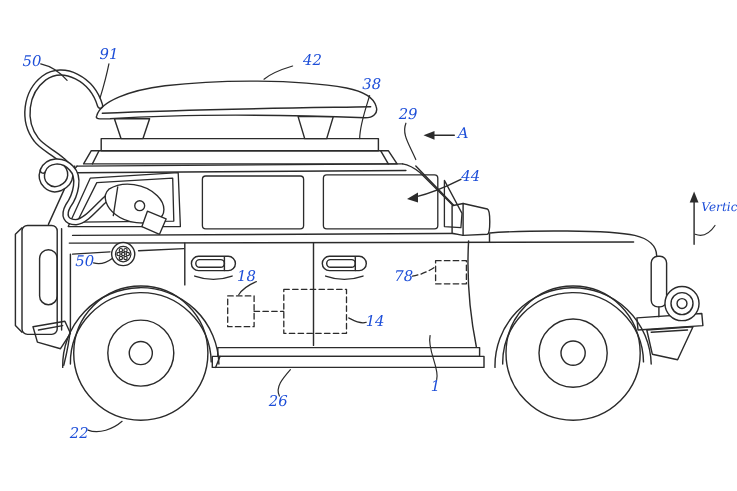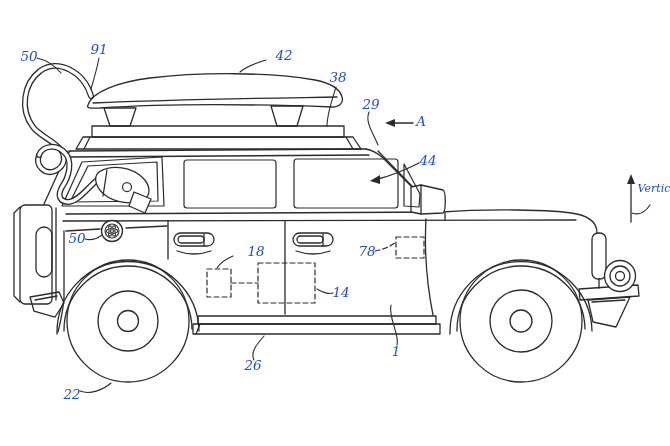--- a/index.html
+++ b/index.html
@@ -203,21 +203,21 @@
 
   <div class="labels">
       <span class="ref-label" style="left: 29px; top: 57px;">50</span>
       <span class="ref-label" style="left: 99px; top: 50px;">91</span>
       <span class="ref-label" style="left: 272px; top: 56px; margin-left: 12px;">42</span>
       <span class="ref-label" style="left: 338px; top: 78px;">38</span>
       <span class="ref-label" style="left: 371px; top: 105px;">29</span>
       <span class="ref-label" style="left: 421px; top: 122px;">A</span>
       <span class="ref-label" style="left: 428px; top: 161px;">44</span>
       <span class="ref-label" style="left: 77px; top: 239px;">50</span>
-      <span class="ref-label" style="left: 256px; top: 252px; text-align: right;">18</span>
+      <span class="ref-label" style="left: 224px; top: 252px; text-align: right;">18</span>
       <span class="ref-label" style="left: 367px; top: 252px;">78</span>
       <span class="ref-label" style="left: 341px; top: 293px;">14</span>
       <span class="ref-label" style="left: 396px; top: 352px;">1</span>
       <span class="ref-label" style="left: 253px; top: 366px;">26</span>
       <span class="ref-label" style="left: 72px; top: 395px; text-align: center;">22</span>
       <span class="ref-label small" style="left: 659px; top: 188px;">Verticle</span>
     </div>
 </div>
 
 </body></html>

